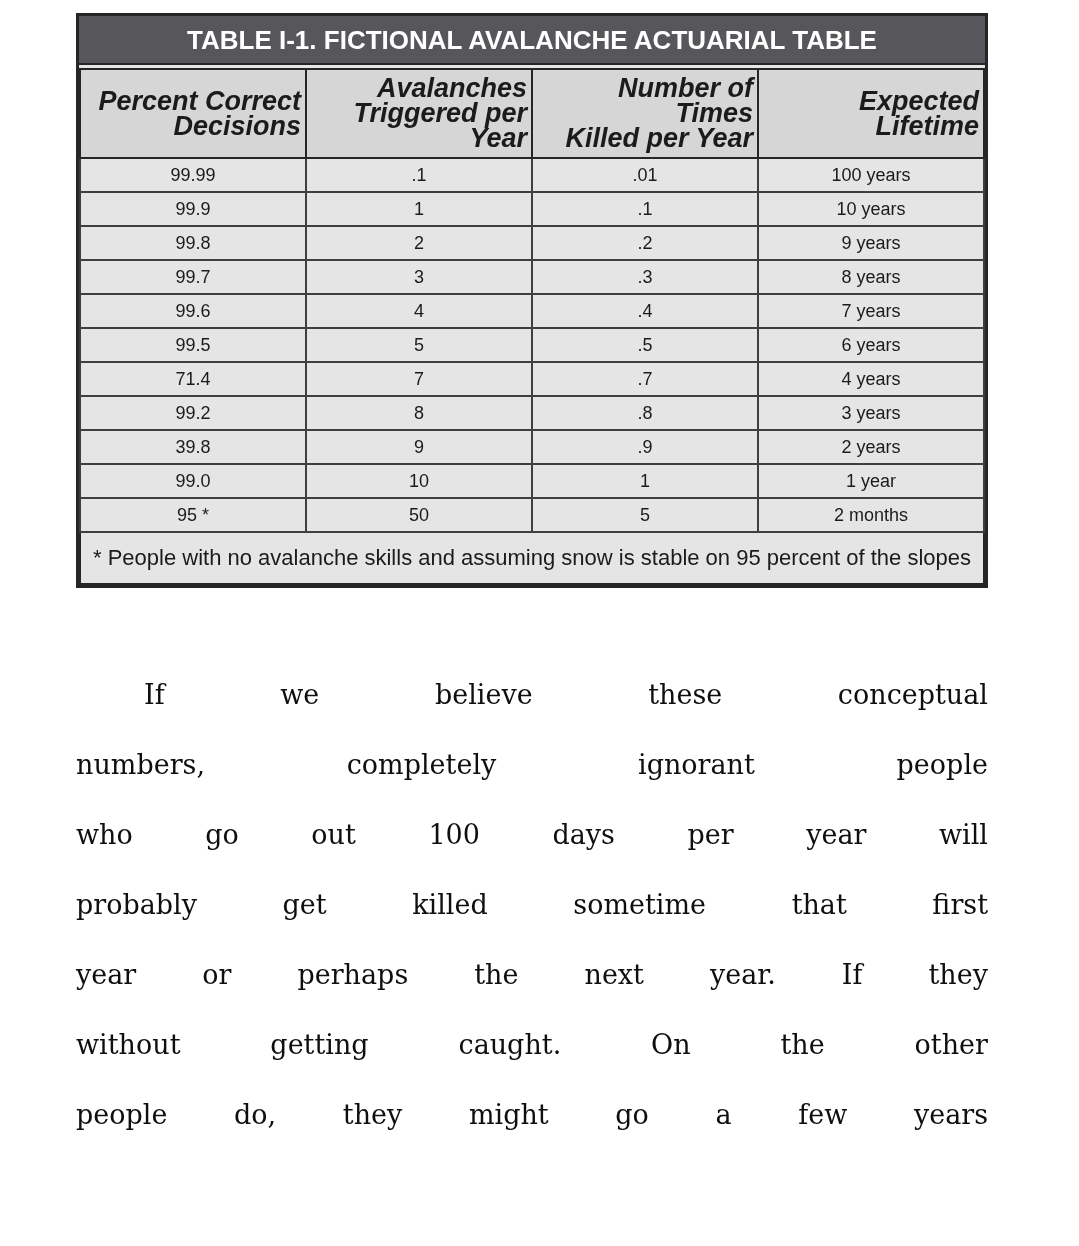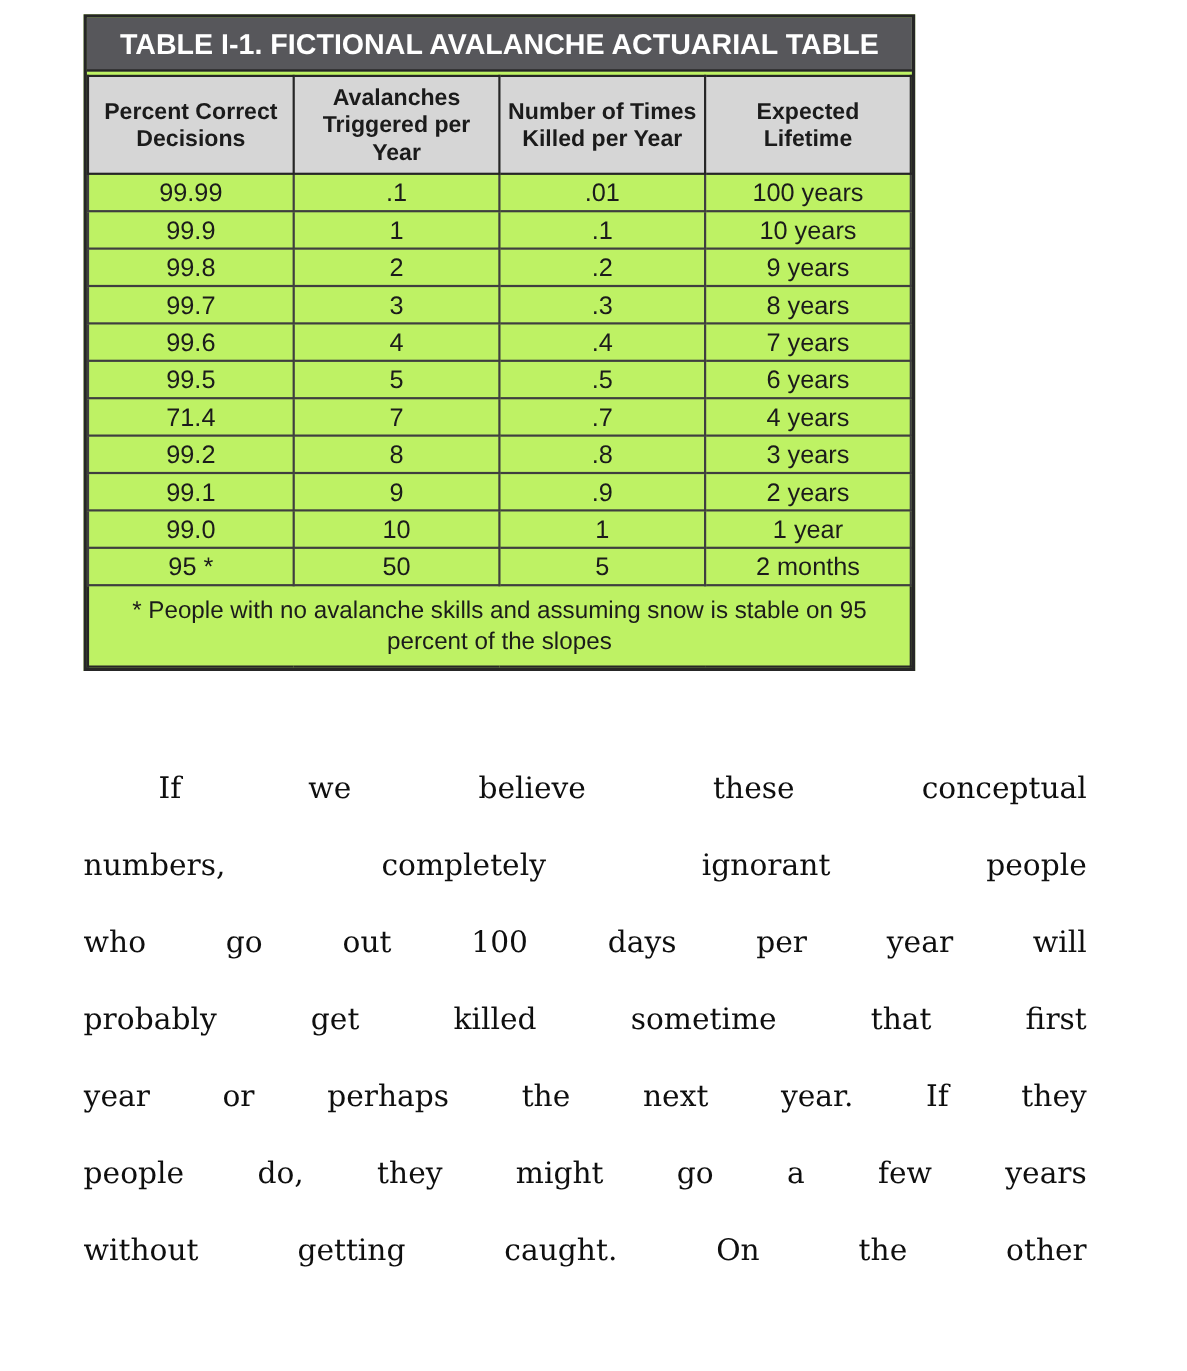--- a/index.html
+++ b/index.html
@@ -14,53 +14,54 @@
   html,body{margin:0;padding:0;background:#ffffff;}
   body{
     width:1079px;height:1246px;overflow:hidden;
     font-family:"Liberation Sans",sans-serif;
     -webkit-font-smoothing:antialiased;
   }
   .page{position:relative;width:1079px;height:1246px;padding:13px 0 0 76px;}
 
   
   .table-figure{
-    width:756px;
+    width:912px;
     border:3px solid var(--border-strong);
-    background:#bef264;
+    background:#e5e5e5;
   }
   .table-title{
     background:var(--title-bar-bg);
     color:#ffffff;
     font-weight:bold;
     font-size:26px;
     line-height:30px;
     text-align:center;
     padding:9px 4px 8px;
     border-bottom:2px solid var(--border-strong);
   }
   table.actuarial{
     width:100%;
     border-collapse:collapse;
     margin-top:3px;
     color:var(--cell-text);
   }
   table.actuarial th{
     width:25%;
     background:var(--header-bg);
+    font-style:italic;
     font-weight:bold;
-    font-size:21px;
+    font-size:27px;
     line-height:25px;
-    text-align:center;
+    text-align:right;
     padding:6px 4px;
     border:2px solid var(--border-strong);
   }
   table.actuarial td{
     text-align:center;
-    font-size:23px;
+    font-size:18px;
     line-height:28px;
     padding:2px 20px;
     height:34px;
     border:2px solid var(--border-grid);
   }
   table.actuarial tfoot td{
     font-size:22px;
     height:52px;
     padding:8px 8px;
     border:2px solid var(--border-strong);
@@ -156,21 +157,21 @@
             <td>.7</td>
             <td>4 years</td>
           </tr>
           <tr>
             <td>99.2</td>
             <td>8</td>
             <td>.8</td>
             <td>3 years</td>
           </tr>
           <tr>
-            <td>99.1</td>
+            <td>39.8</td>
             <td>9</td>
             <td>.9</td>
             <td>2 years</td>
           </tr>
           <tr>
             <td>99.0</td>
             <td>10</td>
             <td>1</td>
             <td>1 year</td>
           </tr>
@@ -188,17 +189,17 @@
       </tfoot>
     </table>
   </div>
 
   <div class="body-text">
       <div class="line indent">If we believe these conceptual</div>
       <div class="line">numbers, completely ignorant people</div>
       <div class="line">who go out 100 days per year will</div>
       <div class="line">probably get killed sometime that first</div>
       <div class="line">year or perhaps the next year. If they</div>
+      <div class="line">without getting caught. On the other</div>
       <div class="line">people do, they might go a few years</div>
-      <div class="line">without getting caught. On the other</div>
     </div>
 
 </div>
 
 </body></html>

